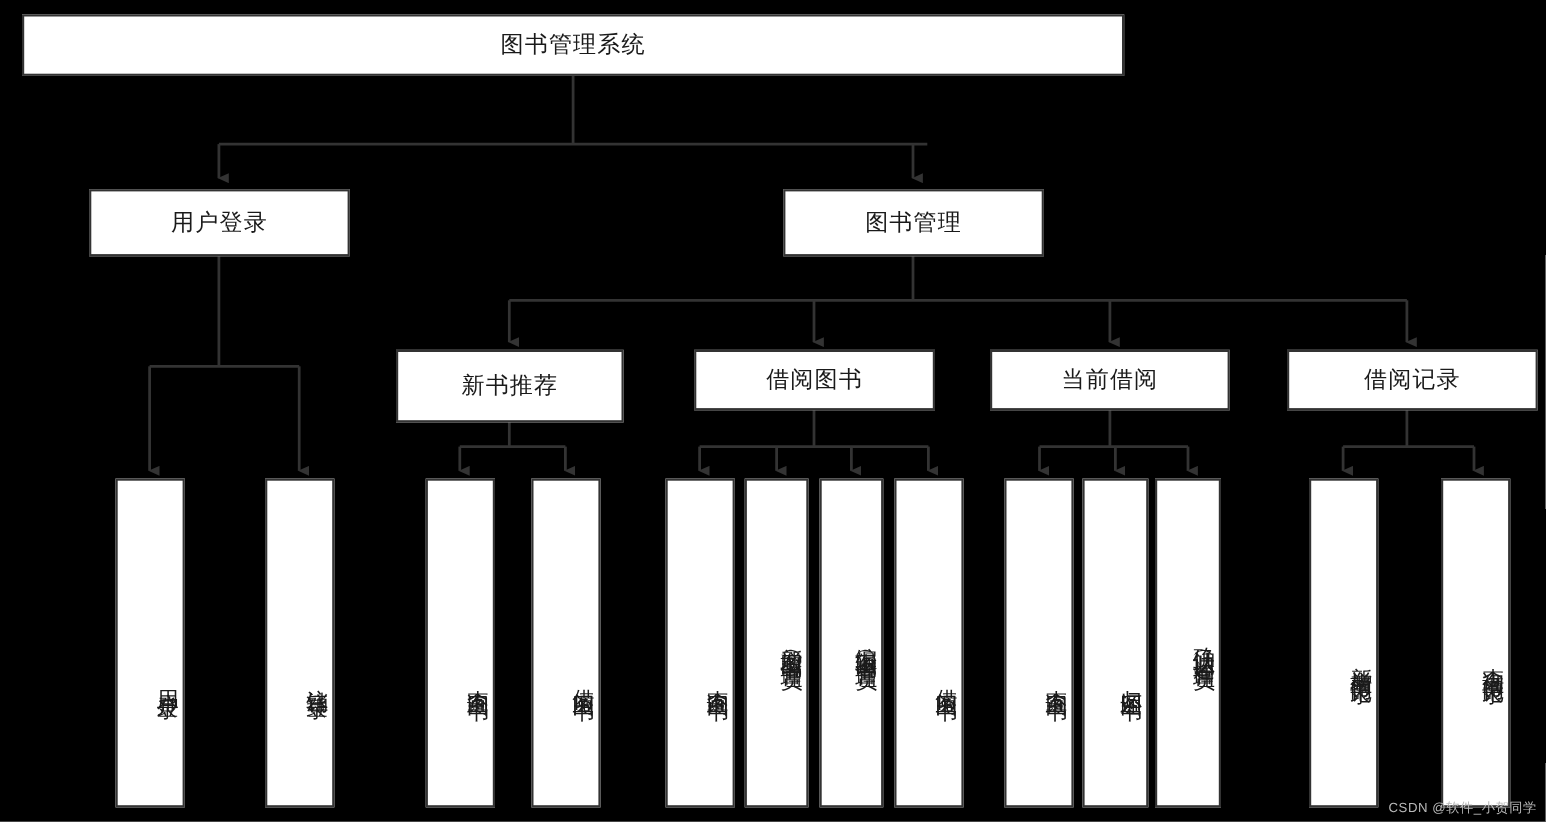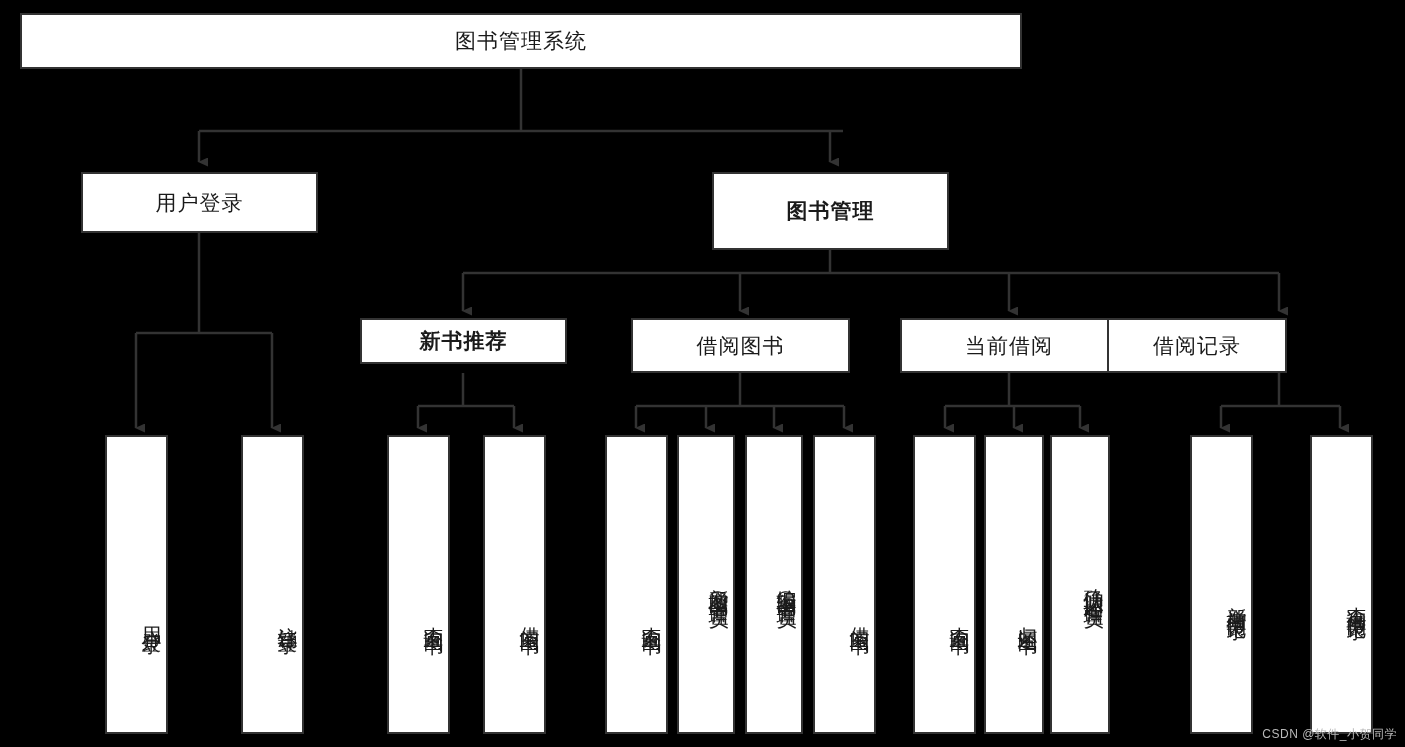--- a/index.html
+++ b/index.html
@@ -127,37 +127,37 @@
   </svg>
 
   <div class="node horiz" style="left:20px; top:13px; width:1002px; height:56px;">
     <span class="node-label">图书管理系统</span>
   </div>
 
   <div class="node horiz" style="left:81px; top:172px; width:237px; height:61px;">
     <span class="node-label">用户登录</span>
   </div>
 
-  <div class="node horiz" style="left:712px; top:172px; width:237px; height:78px;font-weight:bold;">
+  <div class="node horiz" style="left:712px; top:172px; width:237px; height:61px;">
     <span class="node-label">图书管理</span>
   </div>
 
-  <div class="node horiz" style="left:360px; top:318px; width:207px; height:46px;font-weight:bold;">
+  <div class="node horiz" style="left:360px; top:318px; width:207px; height:66px;">
     <span class="node-label">新书推荐</span>
   </div>
 
   <div class="node horiz" style="left:631px; top:318px; width:219px; height:55px;">
     <span class="node-label">借阅图书</span>
   </div>
 
   <div class="node horiz" style="left:900px; top:318px; width:218px; height:55px;">
     <span class="node-label">当前借阅</span>
   </div>
 
-  <div class="node horiz" style="left:1107px; top:318px; width:180px; height:55px;">
+  <div class="node horiz" style="left:1170px; top:318px; width:228px; height:55px;">
     <span class="node-label">借阅记录</span>
   </div>
 
   <div class="node vert" style="left:105px; top:435px; width:63px; height:299px; padding-top:65px;">
     <span class="node-label">用户登录</span>
   </div>
 
   <div class="node vert" style="left:241px; top:435px; width:63px; height:299px; padding-top:65px;">
     <span class="node-label">注销登录</span>
   </div>

